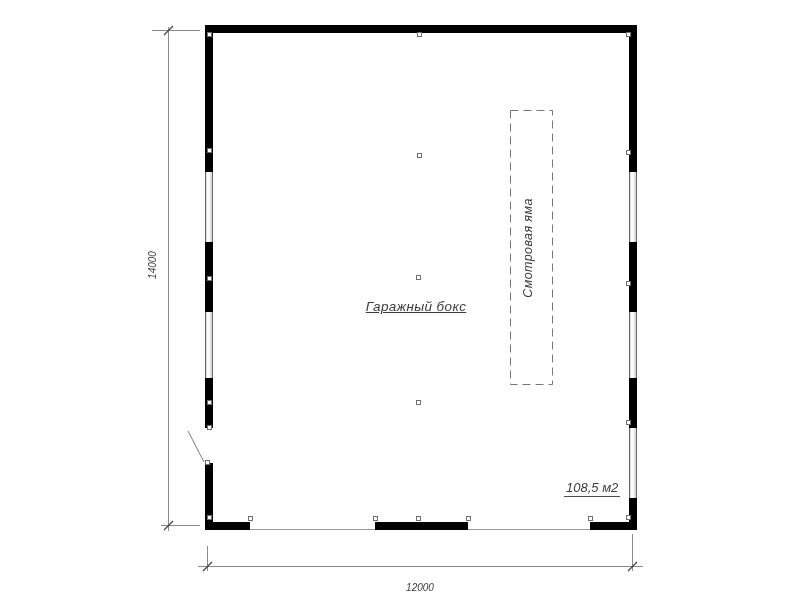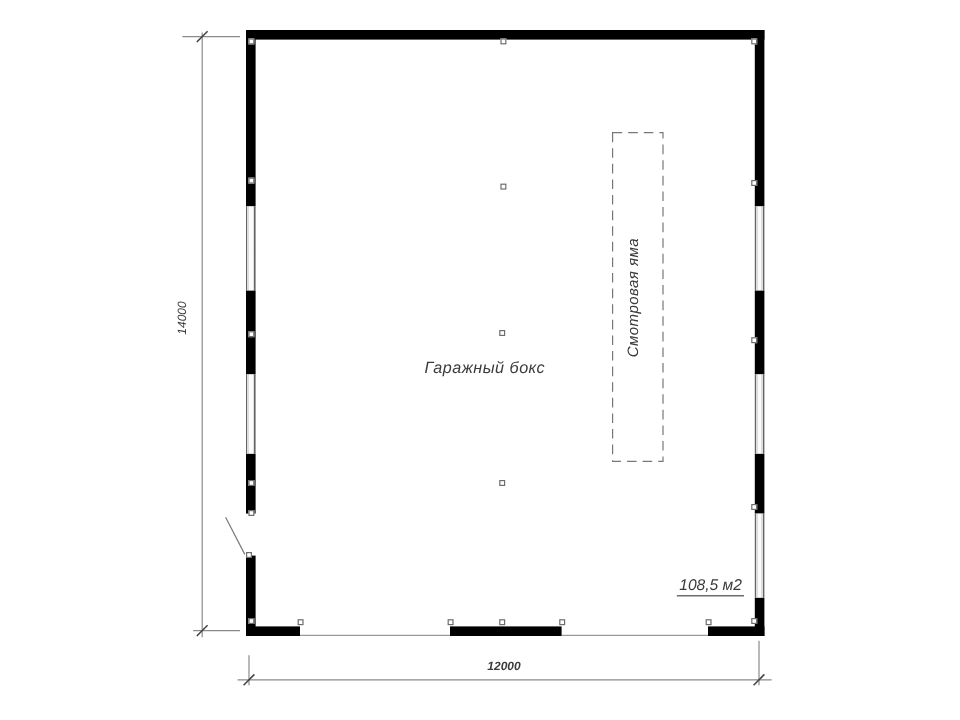--- a/index.html
+++ b/index.html
@@ -81,29 +81,29 @@
       <div class="marker" style="left: 247.5px; top: 515.5px;"></div>
       <div class="marker" style="left: 372.5px; top: 515.5px;"></div>
       <div class="marker" style="left: 415.5px; top: 515.5px;"></div>
       <div class="marker" style="left: 465.5px; top: 515.5px;"></div>
       <div class="marker" style="left: 587.5px; top: 515.5px;"></div>
       <div class="marker" style="left: 416.5px; top: 152.5px;"></div>
       <div class="marker" style="left: 415.5px; top: 274.5px;"></div>
       <div class="marker" style="left: 415.5px; top: 399.5px;"></div>
     </div>
 
-  <div class="lbl room-lbl" style="left:324px;top:299px;width:160px;">Гаражный бокс</div>
+  <div class="lbl room-lbl" style="left:336px;top:299px;width:160px;text-decoration:underline;">Гаражный бокс</div>
 
   <div class="pit-wrap" style="left:506px;top:110px;width:44px;height:275px;">
     <span class="pit-lbl">Смотровая яма</span>
   </div>
 
   <div class="lbl area-lbl" style="left:564px;top:480px;">108,5 м2</div>
 
   <div class="dim-wrap-v lbl" style="left:127px;top:258px;width:50px;height:14px;">
     <span class="dim-lbl">14000</span>
   </div>
 
-  <div class="lbl" style="left:355px;top:545px;width:130px;text-align:center;font-weight:bold;">
+  <div class="lbl" style="left:355px;top:577px;width:130px;text-align:center;">
     <span class="dim-lbl">12000</span>
   </div>
 
 </div>
 
 </body></html>

